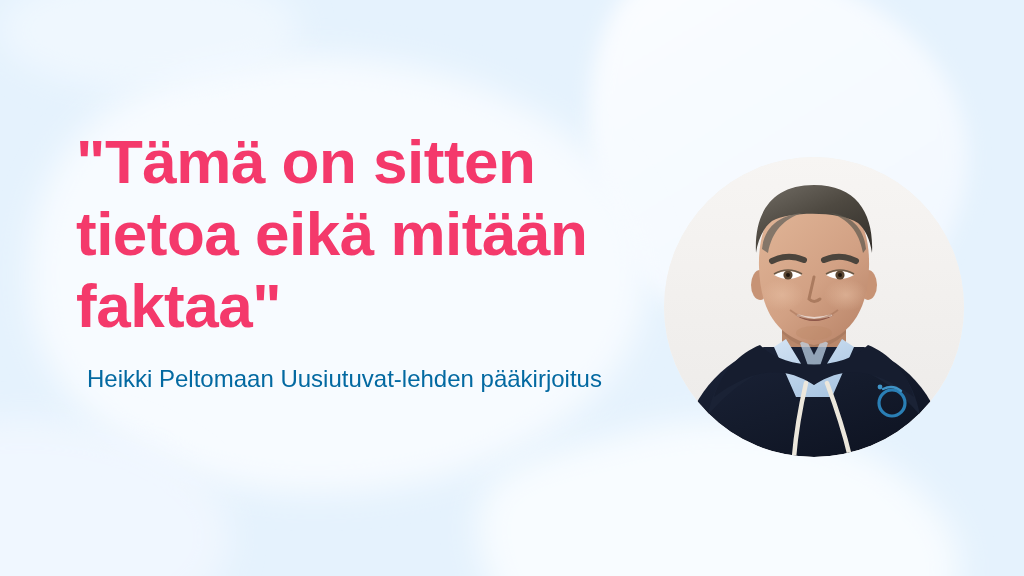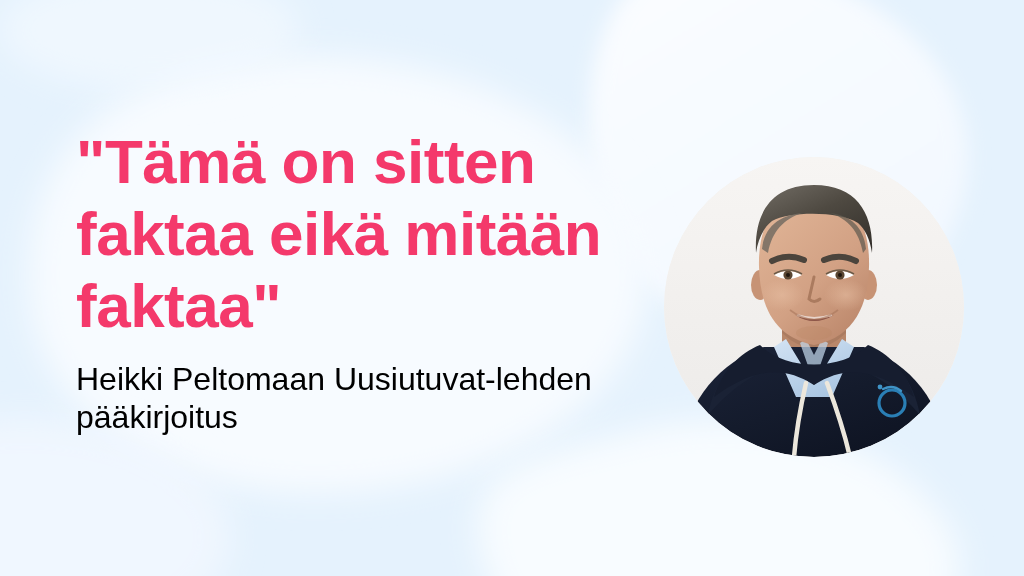--- a/index.html
+++ b/index.html
@@ -46,24 +46,25 @@
     line-height: 72px;
     letter-spacing: -0.5px;
     color: #f4396b;
     white-space: nowrap;
   }
 
   #subtitle {
     margin-top: 18px;
     font-family: "Liberation Sans", sans-serif;
     font-weight: 400;
-    font-size: 32px;
+    font-size: 24px;
     line-height: 38px;
-    color: #000000;
+    color: #0369a1;
     max-width: 545px;
+    margin-left: 11px;
   }
 
   
   #portrait-wrap {
     position: absolute;
     left: 664px;
     top: 157px;
     width: 300px;
     height: 300px;
     border-radius: 50%;
@@ -112,21 +113,21 @@
            C-60,660 -140,600 -150,520 C-158,460 -130,450 -60,430 Z"></path>
     </g>
 
     <g filter="url(#softer)">
       <ellipse cx="150" cy="30" rx="150" ry="60" fill="#f4faff" opacity="0.7"></ellipse>
     </g>
   </svg>
 
   <div id="text-block">
     <div class="headline-line">"Tämä on sitten</div>
-    <div class="headline-line">faktaa eikä mitään</div>
+    <div class="headline-line">tietoa eikä mitään</div>
     <div class="headline-line">faktaa"</div>
 
     <div id="subtitle">Heikki Peltomaan Uusiutuvat-lehden pääkirjoitus</div>
   </div>
 
   <div id="portrait-wrap">
     <svg id="portrait-svg" viewBox="0 0 300 300" aria-hidden="true">
       <defs>
         <clipPath id="circleClip">
             <circle cx="150" cy="150" r="150"></circle>

